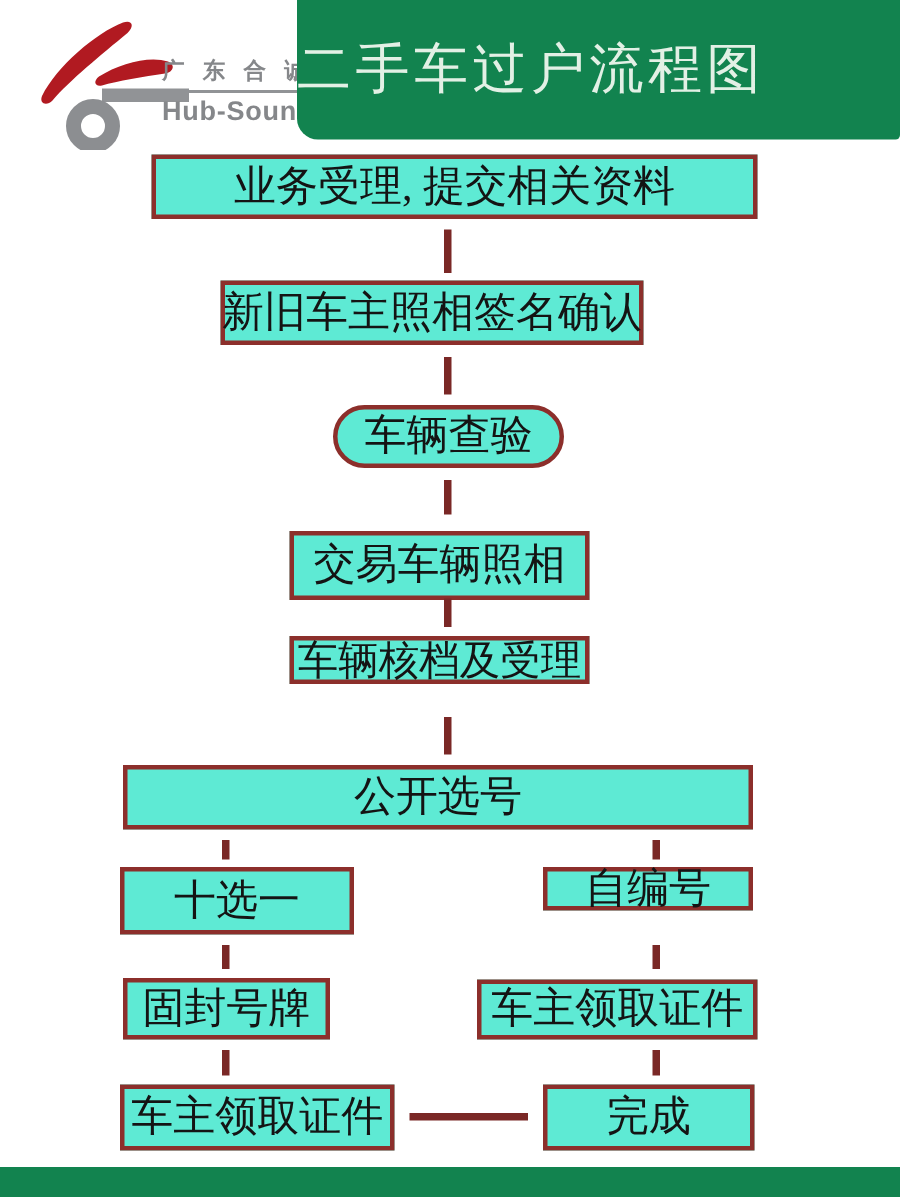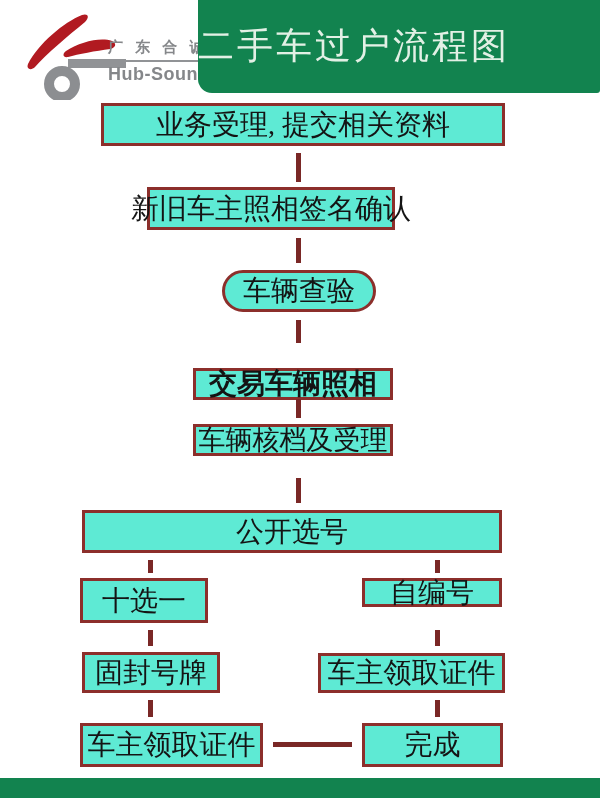--- a/index.html
+++ b/index.html
@@ -73,26 +73,26 @@
       <div class="logo-cn">广 东 合 诚</div>
       <div class="logo-en">Hub-Sound</div>
     </div>
   </div>
 
   <div class="banner">
     <div class="banner-title">二手车过户流程图</div>
   </div>
 
   <div class="node" style="left:101px;top:103px;width:404px;height:43px;">业务受理, 提交相关资料</div>
-  <div class="node" style="left:147px;top:187px;width:248px;height:43px;">新旧车主照相签名确认</div>
+  <div class="node" style="left:147px;top:187px;width:282px;height:43px;">新旧车主照相签名确认</div>
   <div class="node" style="left:222px;top:270px;width:154px;height:42px;border-radius:21px;">车辆查验</div>
-  <div class="node" style="left:193px;top:368px;width:200px;height:32px;font-weight:bold;">交易车辆照相</div>
+  <div class="node" style="left:193px;top:354px;width:200px;height:46px;">交易车辆照相</div>
   <div class="node" style="left:193px;top:424px;width:200px;height:32px;font-size:27px;">车辆核档及受理</div>
   <div class="node" style="left:82px;top:510px;width:420px;height:43px;">公开选号</div>
-  <div class="node" style="left:80px;top:578px;width:128px;height:45px;">十选一</div>
+  <div class="node" style="left:80px;top:578px;width:156px;height:45px;">十选一</div>
   <div class="node" style="left:362px;top:578px;width:140px;height:29px;">自编号</div>
   <div class="node" style="left:82px;top:652px;width:138px;height:41px;text-align:center;">固封号牌</div>
   <div class="node" style="left:318px;top:653px;width:187px;height:40px;">车主领取证件</div>
   <div class="node" style="left:80px;top:723px;width:183px;height:44px;">车主领取证件</div>
   <div class="node" style="left:362px;top:723px;width:141px;height:44px;">完成</div>
 
   <div class="conn-v" style="left:296px;top:153px;height:29px;"></div>
   <div class="conn-v" style="left:296px;top:238px;height:25px;"></div>
   <div class="conn-v" style="left:296px;top:320px;height:23px;"></div>
   <div class="conn-v" style="left:296px;top:399px;height:19px;"></div>

